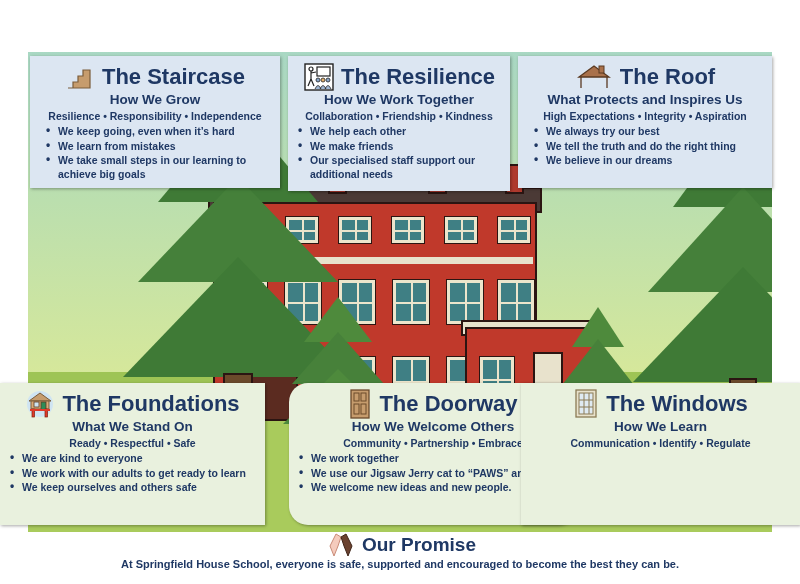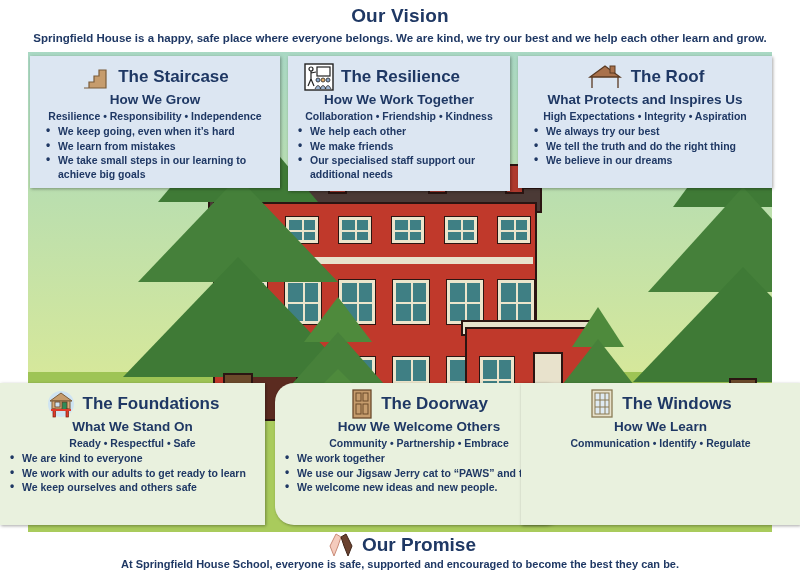--- a/index.html
+++ b/index.html
@@ -35,21 +35,21 @@
   .tree{position:absolute;}
   .tree .trunk{position:absolute;left:50%;transform:translateX(-50%);bottom:0;background:#6b4a2b;border:2px solid #2b1512;}
   .tree .leaf{position:absolute;left:50%;transform:translateX(-50%);width:0;height:0;border-left:0 solid transparent;border-right:0 solid transparent;}
   .bush{position:absolute;background:#4e8a3c;border:2px solid #24401d;border-radius:50%;}
 
   
   .panel{position:absolute;padding:6px 8px 7px 8px;box-sizing:border-box;}
   .panel.blue{background:#dce6f2;}
   .panel.green{background:#e9f1de;}
   .ptitle{display:flex;align-items:center;justify-content:center;gap:7px;height:30px;}
-  .ptitle .ttext{font-size:17px;font-weight:bold;color:#1f3864;}
+  .ptitle .ttext{font-size:22px;font-weight:bold;color:#1f3864;}
   .psub{text-align:center;font-size:13.5px;font-weight:bold;color:#1f3864;line-height:17px;margin-top:-1px;}
   .pvals{text-align:center;font-size:10.5px;font-weight:bold;color:#1f3864;line-height:14px;margin-top:1px;}
   .plist{margin:2px 0 0 0;padding:0;list-style:none;}
   .plist li{position:relative;font-size:10.5px;font-weight:bold;color:#1f3864;line-height:13.5px;
             padding-left:20px;margin-bottom:1px;}
   .plist li::before{content:"\2022";position:absolute;left:8px;top:-1px;font-size:12px;}
   .plist.tight li{padding-left:14px;}
   .plist.tight li::before{left:2px;}
 
   
@@ -62,24 +62,20 @@
   .promise-title{font-size:19px;font-weight:bold;color:#1f3864;}
   .promise-sub{font-size:11px;font-weight:bold;color:#1f3864;line-height:13px;white-space:nowrap;}
 
   .shadow{box-shadow:1px 1px 3px rgba(0,0,0,.35);}
 </style>
 </head>
 <body>
 
 <div class="poster">
 
-  <div class="header">
-    <div class="vision-title">Our Vision</div>
-    <div class="vision-sub">Springfield House is a happy, safe place where everyone belongs.  We are kind, we try our best and we help each other learn and grow.</div>
-  </div>
 
   <div class="scene">
     <div class="sky"></div>
     <div class="ground"></div>
     <div class="ground2"></div>
     <div class="cloud" style="left:530px;top:88px;width:58px;height:14px;"></div>
     <div class="cloud" style="left:548px;top:80px;width:26px;height:16px;"></div>
 
     <div class="bld-roof"></div>
     <div class="bld"></div>
@@ -218,21 +214,21 @@
     </div>
     <div class="psub">What We Stand On</div>
     <div class="pvals">Ready • Respectful • Safe</div>
     <ul class="plist tight">
       <li>We are kind to everyone</li>
       <li>We work with our adults to get ready to learn</li>
       <li>We keep ourselves and others safe</li>
     </ul>
   </div>
 
-  <div class="panel green shadow" style="left:275px;top:383px;width:288px;height:142px;border-radius:19px;">
+  <div class="panel green shadow" style="left:289px;top:383px;width:288px;height:142px;border-radius:19px;">
     <div class="ptitle">
       <svg class="ic" width="24" height="30" viewBox="0 0 24 30">
         <rect x="3" y="1" width="18" height="28" fill="#c69c6d" stroke="#6b4a2b" stroke-width="1.3"></rect>
         <rect x="6" y="4" width="5" height="8" fill="none" stroke="#6b4a2b" stroke-width="1"></rect>
         <rect x="13" y="4" width="5" height="8" fill="none" stroke="#6b4a2b" stroke-width="1"></rect>
         <rect x="6" y="15" width="5" height="10" fill="none" stroke="#6b4a2b" stroke-width="1"></rect>
         <rect x="13" y="15" width="5" height="10" fill="none" stroke="#6b4a2b" stroke-width="1"></rect>
       </svg>
       <span class="ttext">The Doorway</span>
     </div>

